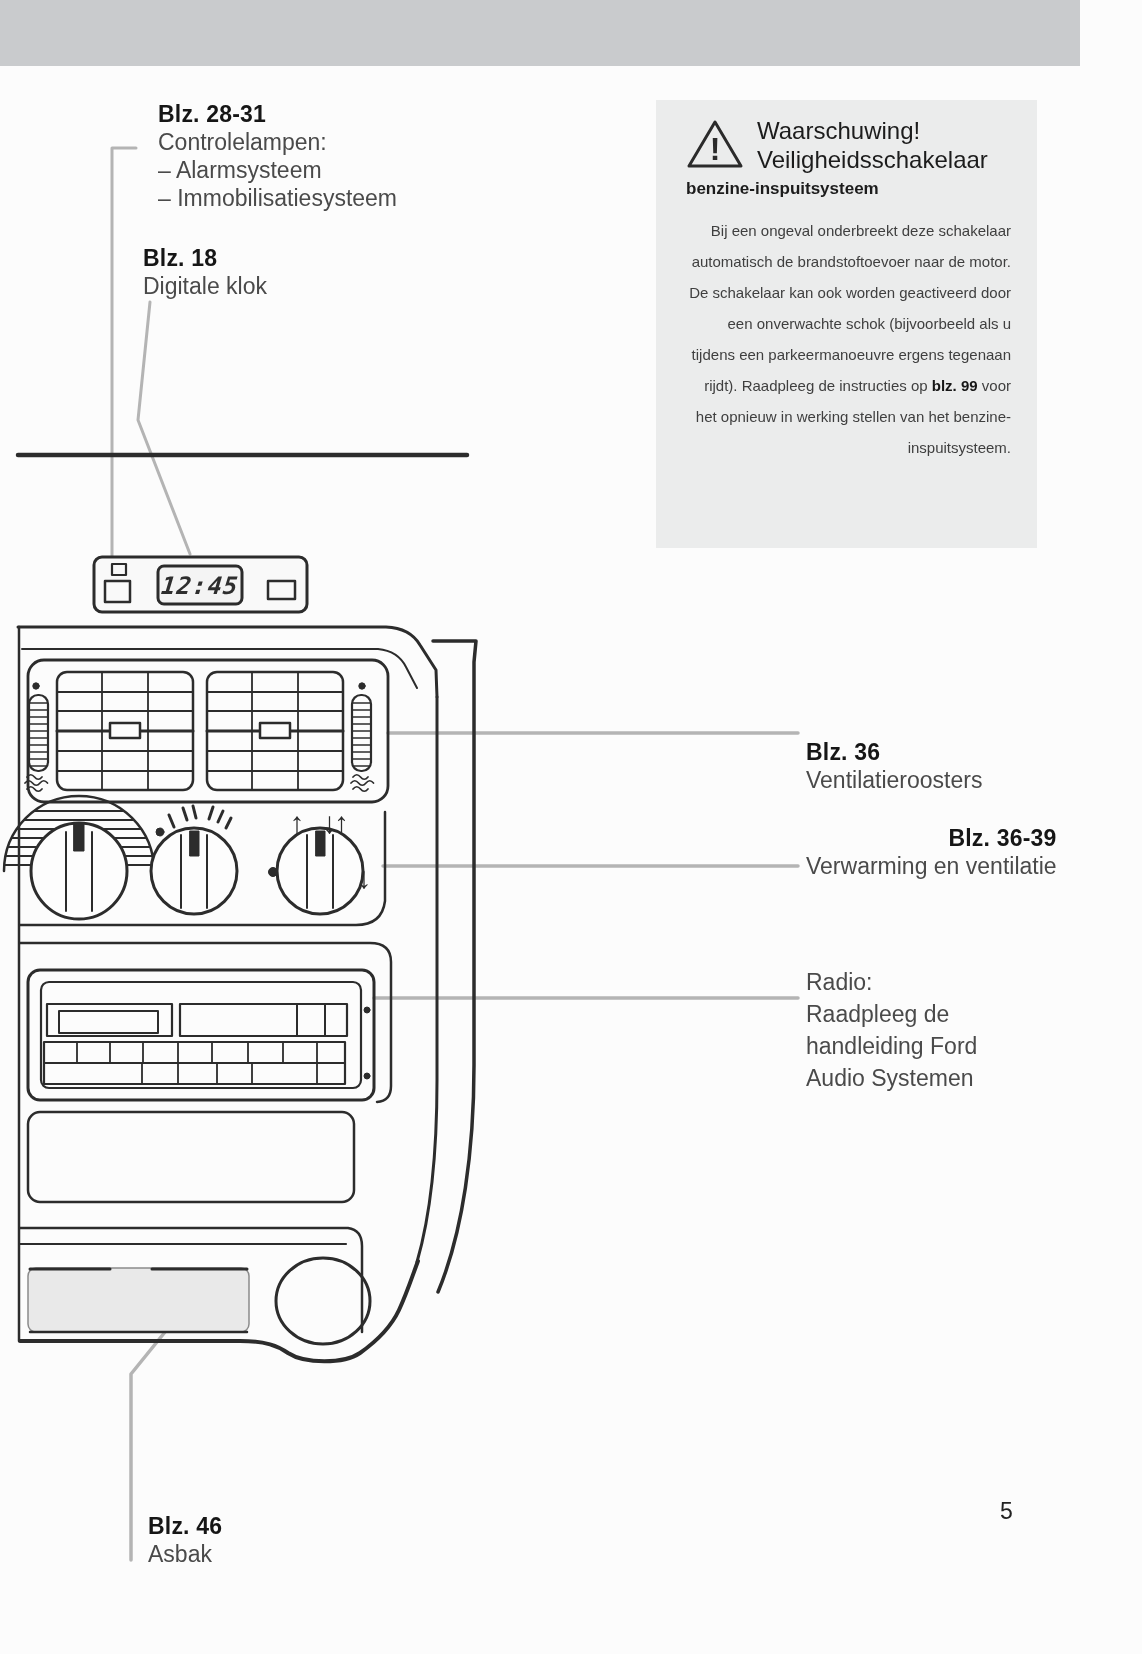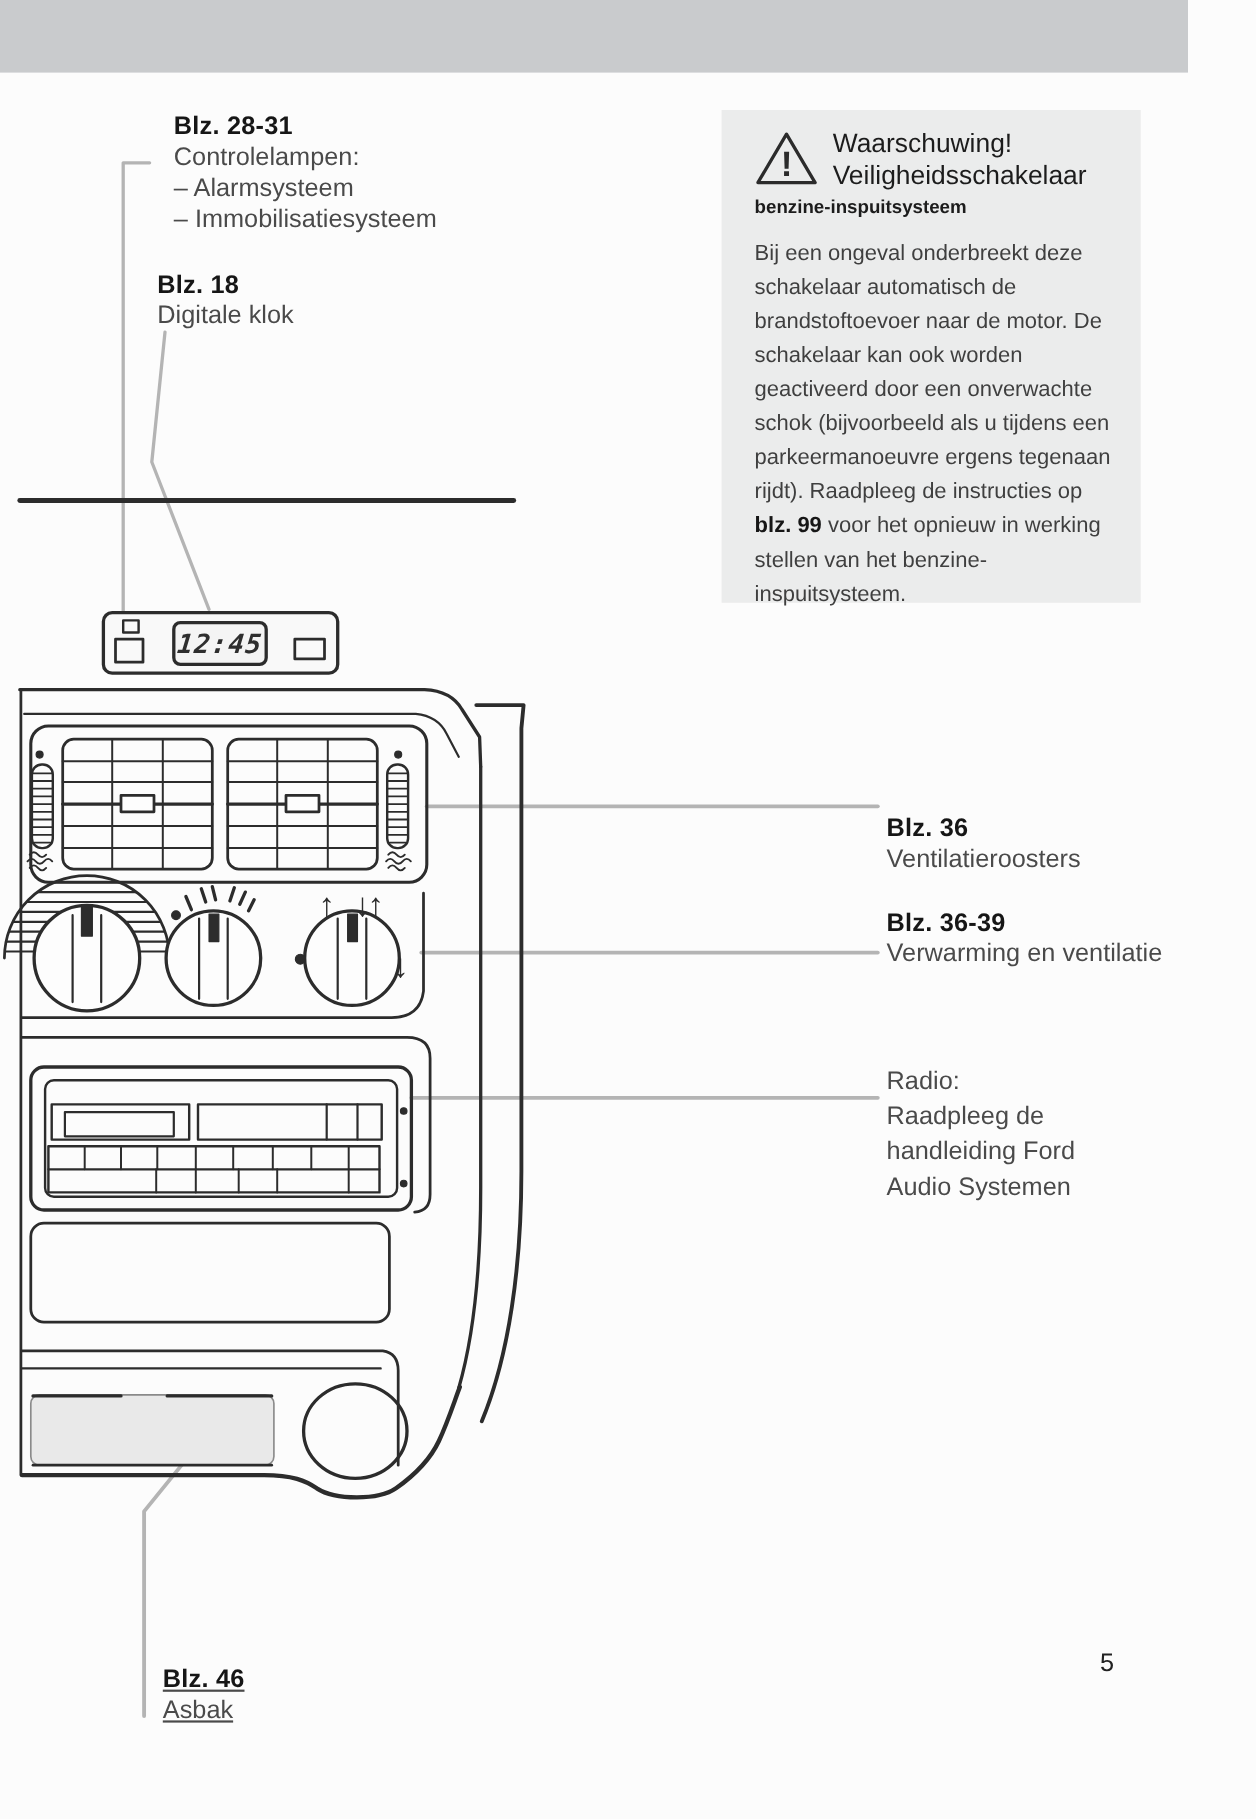--- a/index.html
+++ b/index.html
@@ -22,21 +22,21 @@
     left:656px;top:100px;width:381px;height:448px;
     background:#ebecec;
     box-sizing:border-box;
     padding:16px 26px 0 30px;
     color:#2b2b2b;
   }
   .warn-head{display:flex;align-items:flex-start;gap:13px;}
   .warn-icon{flex:0 0 auto;margin-top:2px;}
   .warn-title{font-weight:normal;font-size:24px;line-height:29px;color:#1c1c1c;}
   .warn-title3{font-weight:bold;font-size:17px;line-height:30px;color:#1c1c1c;}
-  .warn-body{margin:11px 0 0 0;font-size:20px;line-height:31px;color:#3f3f3f;}
+  .warn-body{margin:11px 0 0 0;font-size:15px;line-height:31px;color:#3f3f3f;text-align:right;}
   .warn-body b{color:#161616;}
 
   .clock-display{
     left:160px;top:570px;width:80px;height:32px;
     display:flex;align-items:center;justify-content:center;
     font-family:"DejaVu Sans Mono", monospace;
     font-weight:bold;font-style:italic;
     font-size:24px;letter-spacing:1px;color:#2e2e2e;
     transform:skewX(-6deg);
   }
@@ -224,30 +224,30 @@
   <p class="warn-body"><span>Bij een ongeval onderbreekt deze schakelaar automatisch de brandstoftoevoer naar de motor. De schakelaar kan ook worden geactiveerd door een onverwachte schok (bijvoorbeeld als u tijdens een parkeermanoeuvre ergens tegenaan rijdt). Raadpleeg de instructies op </span><b>blz. 99</b><span> voor het opnieuw in werking stellen van het benzine-inspuitsysteem.</span></p>
 </div>
 
 <div class="abs clock-display">12:45</div>
 
 <div class="callout" style="left:806px;top:692px;margin-top:46px;">
   <div class="ref">Blz. 36</div>
   <div>Ventilatieroosters</div>
 </div>
 
-<div class="callout" style="left:806px;top:824px;">
+<div class="callout" style="left:806px;top:824px;text-align:right;">
   <div class="ref">Blz. 36-39</div>
   <div>Verwarming en ventilatie</div>
 </div>
 
 <div class="callout callout-radio" style="left:806px;top:966px;">
   <div>Radio:</div>
   <div>Raadpleeg de</div>
   <div>handleiding Ford</div>
   <div>Audio Systemen</div>
 </div>
 
-<div class="callout" style="left:148px;top:1512px;text-decoration:underline;">
+<div class="callout" style="left:148px;top:1512px;">
   <div class="ref">Blz. 46</div>
   <div>Asbak</div>
 </div>
 
 <div class="abs page-number">5</div>
 
 </body></html>

